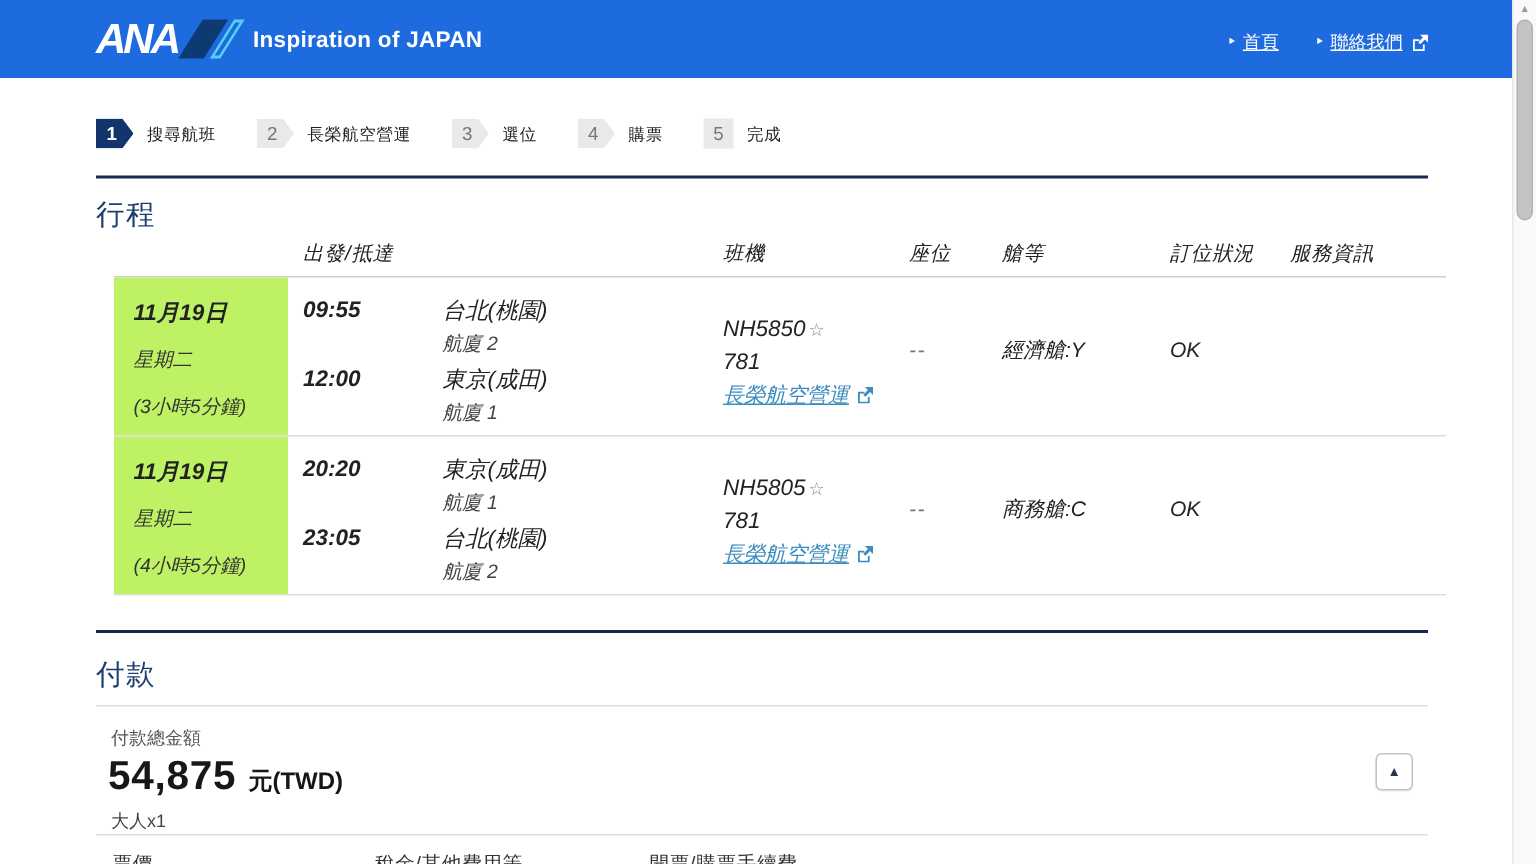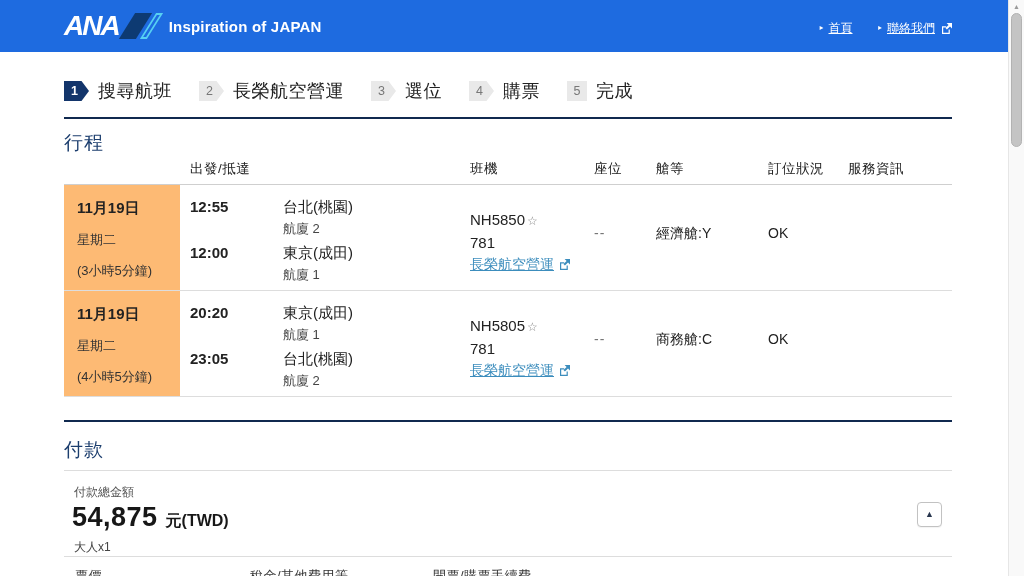--- a/index.html
+++ b/index.html
@@ -36,41 +36,41 @@
   
   .steps { position:absolute; top:79px; left:64px; display:flex; align-items:center; gap:27px; }
   .step { display:flex; align-items:center; gap:9px; }
   .step-badge {
     width:25px; height:20px; display:flex; align-items:center; justify-content:center;
     font-size:12.5px; color:#777; background:#e9e9e9; padding-right:4px;
     clip-path:polygon(0 0, 70% 0, 100% 50%, 70% 100%, 0 100%);
   }
   .step.active .step-badge { background:#13356b; color:#fff; font-weight:bold; }
   .step.last .step-badge { clip-path:none; width:20px; padding-right:0; }
-  .step-label { font-size:18px; color:#222; letter-spacing:.5px;text-align:center; }
+  .step-label { font-size:11px; color:#222; letter-spacing:.5px;text-align:center; }
 
   
   .rule-navy { position:absolute; left:64px; width:888px; height:2px; background:#10294f; }
   .rule1 { top:117px; }
   .rule2 { top:420px; }
   .section-title { position:absolute; left:64px; font-size:19px; color:#1c3e6e; font-weight:500; letter-spacing:1px; }
   .title-itinerary { top:130px; }
   .title-payment { top:437px; }
 
   
-  .itable { position:absolute; top:160px; left:64px; width:888px; }
+  .itable { position:absolute; top:160px; left:76px; width:888px;font-style:italic; }
   .irow, .ihead {
     display:grid;
     grid-template-columns:116px 280px 124px 62px 112px 80px 114px;
   }
   .ihead { border-bottom:1px solid #cfcfcf; padding-bottom:6px; }
   .ihead > div { font-size:13.5px; color:#222; padding-left:10px; letter-spacing:.5px; }
   .ihead .h-spacer { padding-left:0; }
   .irow { border-bottom:1px solid #ddd; min-height:100px; }
-  .date-cell { background:#fdba74; padding:14px 8px 0 13px; }
+  .date-cell { background:#bef264; padding:14px 8px 0 13px; }
   .date-main { font-size:15px; font-weight:bold; color:#222; }
   .date-sub { font-size:13px; color:#333; margin-top:13px; }
   .da-cell { padding:13px 0 0 10px; }
   .seg { display:flex; min-height:46px; }
   .seg-time { width:93px; font-size:15px; font-weight:bold; color:#222; }
   .seg-airport { font-size:15px; color:#222; }
   .seg-terminal { font-size:13px; color:#444; margin-top:3px; }
   .flight-cell { padding:24px 0 0 10px; font-size:15px; color:#222; line-height:21px; }
   .flight-star { font-size:12px; color:#8a8a8a; margin-left:2px; }
   .operated-link { display:inline-flex; align-items:center; gap:3px; color:#3c8dbd; font-size:14px; text-decoration:underline; cursor:pointer; margin-top:1px; }
@@ -171,21 +171,21 @@
     </div>
 
     <div class="irow">
       <div class="date-cell">
         <div class="date-main">11月19日</div>
         <div class="date-sub">星期二</div>
         <div class="date-sub">(3小時5分鐘)</div>
       </div>
       <div class="da-cell">
         <div class="seg">
-          <div class="seg-time">12:55</div>
+          <div class="seg-time">09:55</div>
           <div>
             <div class="seg-airport">台北(桃園)</div>
             <div class="seg-terminal">航廈 2</div>
           </div>
         </div>
         <div class="seg">
           <div class="seg-time">12:00</div>
           <div>
             <div class="seg-airport">東京(成田)</div>
             <div class="seg-terminal">航廈 1</div>

